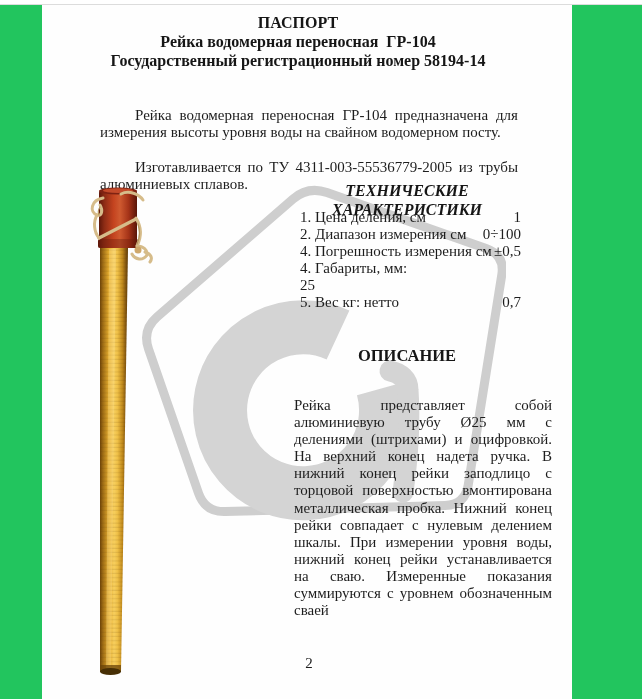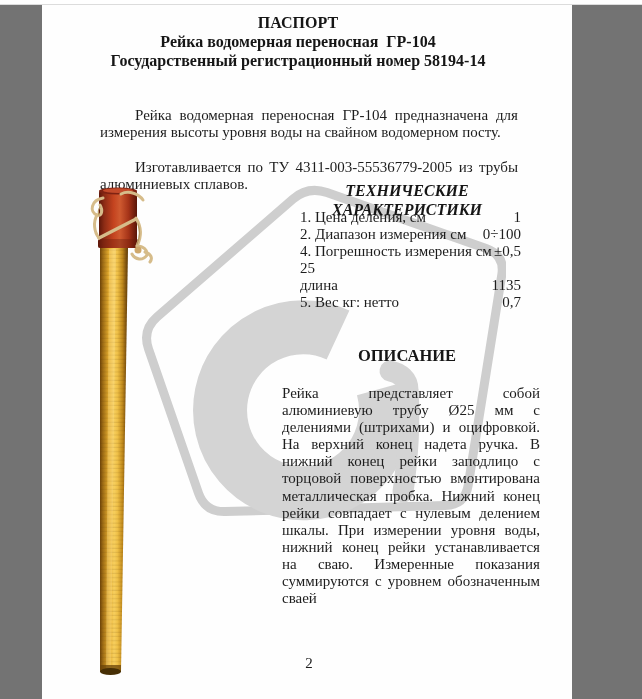--- a/index.html
+++ b/index.html
@@ -1,38 +1,38 @@
 <!DOCTYPE html>
 <html><head>
 <meta charset="utf-8">
 <style>
   html,body{margin:0;padding:0;background:#e8e8e6;}
   .screen{
     position:relative;width:642px;height:699px;overflow:hidden;
-    background:#737373;
+    background:#22c55e;
     font-family:"Liberation Serif","DejaVu Serif",serif;
     color:#1d1d1d;
   }
   .top-band{position:absolute;left:0;top:0;width:642px;height:4px;background:#ffffff;border-bottom:1px solid #dcdcdc;}
   .paper{position:absolute;left:42px;top:5px;width:530px;height:694px;background:#fefefe;}
   .watermark{position:absolute;left:126px;top:175px;z-index:1;}
   .rod{position:absolute;left:85px;top:186px;z-index:3;}
   .txt{position:absolute;z-index:2;}
   .title-block{left:60px;top:13px;width:476px;text-align:center;font-weight:bold;font-size:16px;line-height:19px;color:#161616;}
   .t2{white-space:pre-wrap;}
   .intro-block{left:83px;top:90px;width:452px;font-size:15px;line-height:17.3px;text-align:justify;}
   .intro-block p{margin:17px;text-indent:35px;}
   .specs-heading{left:278px;top:174px;width:258px;text-align:center;font-weight:bold;font-size:16px;line-height:18.5px;color:#161616;}
   .specs-heading .inner{width:178px;margin:8px auto;font-style:italic;}
   .specs-rows{left:278px;top:209px;width:243px;font-size:15px;line-height:16.9px;}
   .spec-row{display:flex;justify-content:space-between;margin-left:22px;}
   .spec-label{white-space:nowrap;}
   .spec-value{white-space:nowrap;}
   .desc-heading{left:278px;top:346px;width:258px;text-align:center;font-weight:bold;font-size:16.5px;color:#161616;}
-  .desc-body{left:278px;top:381px;width:258px;font-size:15px;line-height:17.1px;text-align:justify;margin:4px;}
+  .desc-body{left:278px;top:381px;width:258px;font-size:15px;line-height:17.1px;text-align:justify;margin:16px;}
   .page-number{left:83px;top:655px;width:452px;text-align:center;font-size:15px;}
 </style>
 </head>
 <body>
 
 <div class="screen">
 
   <div class="top-band"></div>
   <div class="paper"></div>
 
@@ -117,25 +117,25 @@
     </div>
     <div class="spec-row">
       <span class="spec-label">2. Диапазон измерения см</span>
       <span class="spec-value">0÷100</span>
     </div>
     <div class="spec-row">
       <span class="spec-label">4. Погрешность измерения см</span>
       <span class="spec-value">±0,5</span>
     </div>
     <div class="spec-row">
-      <span class="spec-value">25</span>
+      <span class="spec-label">4. Габариты, мм:</span>
+      <span class="spec-value"></span>
     </div>
     <div class="spec-row">
-      <span class="spec-label">длина</span>
-      <span class="spec-value">1135</span>
+      <span class="spec-value">25</span>
     </div>
     <div class="spec-row">
       <span class="spec-label">5. Вес кг: нетто</span>
       <span class="spec-value">0,7</span>
     </div>
   </div>
 
   <div class="txt desc-heading">ОПИСАНИЕ</div>
   <p class="txt desc-body">Рейка представляет собой алюминиевую трубу Ø25 мм с делениями (штрихами) и оцифровкой. На верхний конец надета ручка. В нижний конец рейки заподлицо с торцовой поверхностью вмонтирована металлическая пробка. Нижний конец рейки совпадает с нулевым делением шкалы. При измерении уровня воды, нижний конец рейки устанавливается на сваю. Измеренные показания суммируются с уровнем обозначенным сваей</p>
 

